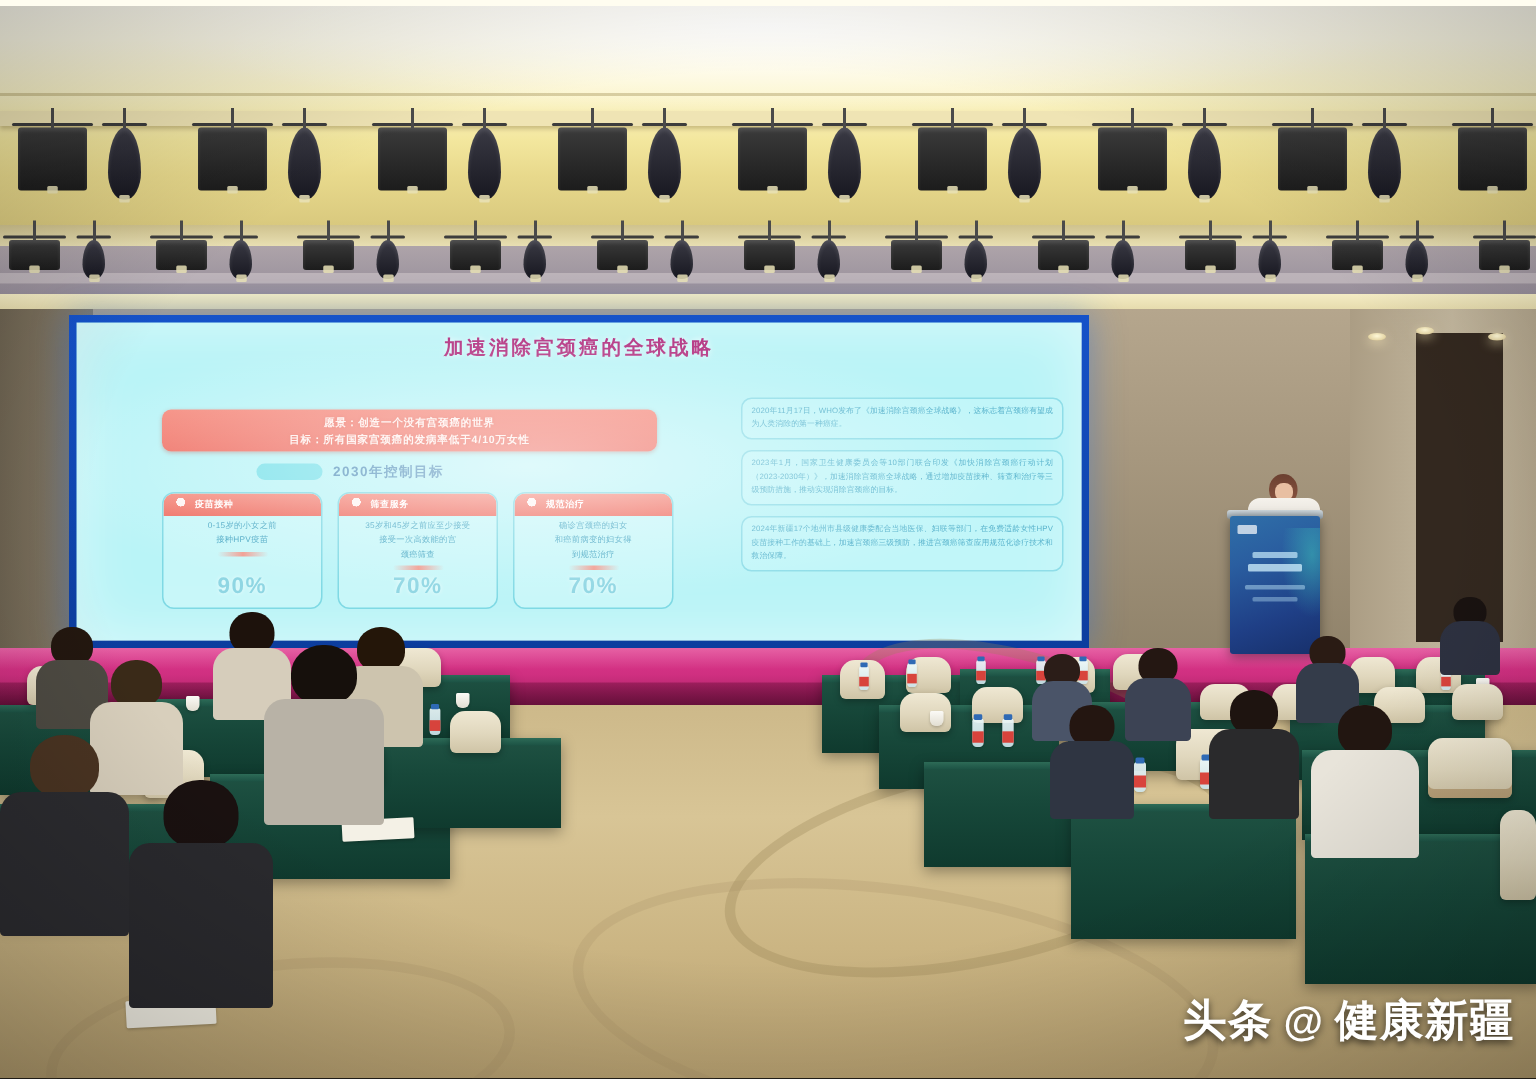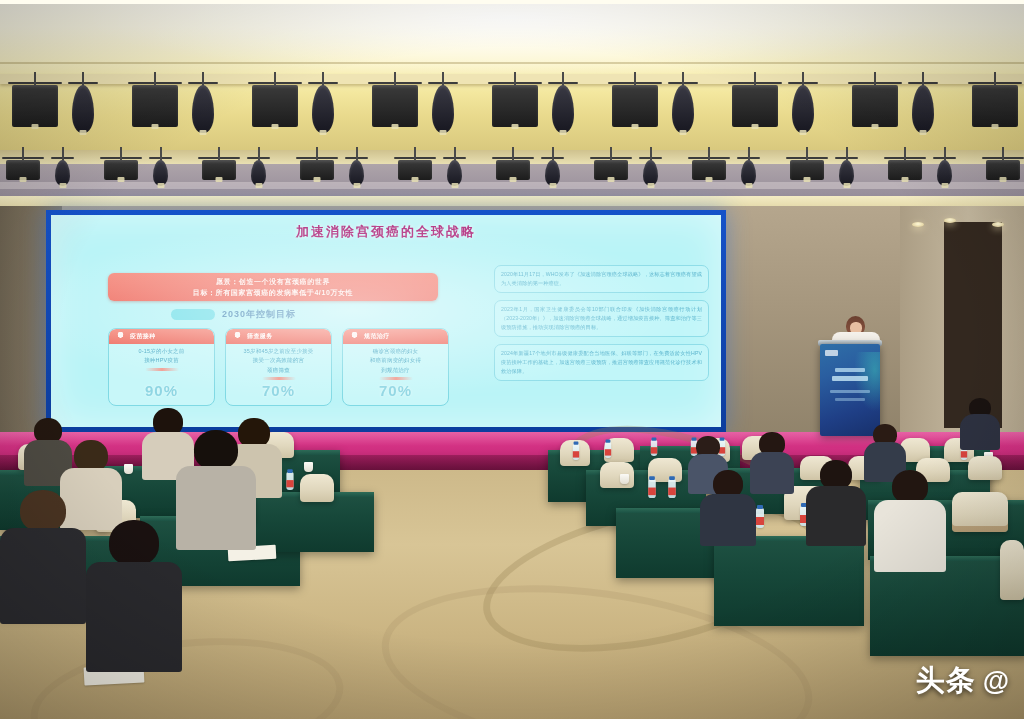--- a/index.html
+++ b/index.html
@@ -702,14 +702,15 @@
         <div class="torso" style="top:24px;width:56px;height:52px;background:#2f3542;"></div>
       </div>
     </div>
 
   <div class="vignette"></div>
   <div class="topbar"></div>
 
   <div class="watermark">
     <span>头条</span>
     <span class="wm-at">@</span>
+    <span>健康新疆</span>
   </div>
 </div>
 
 </body></html>

